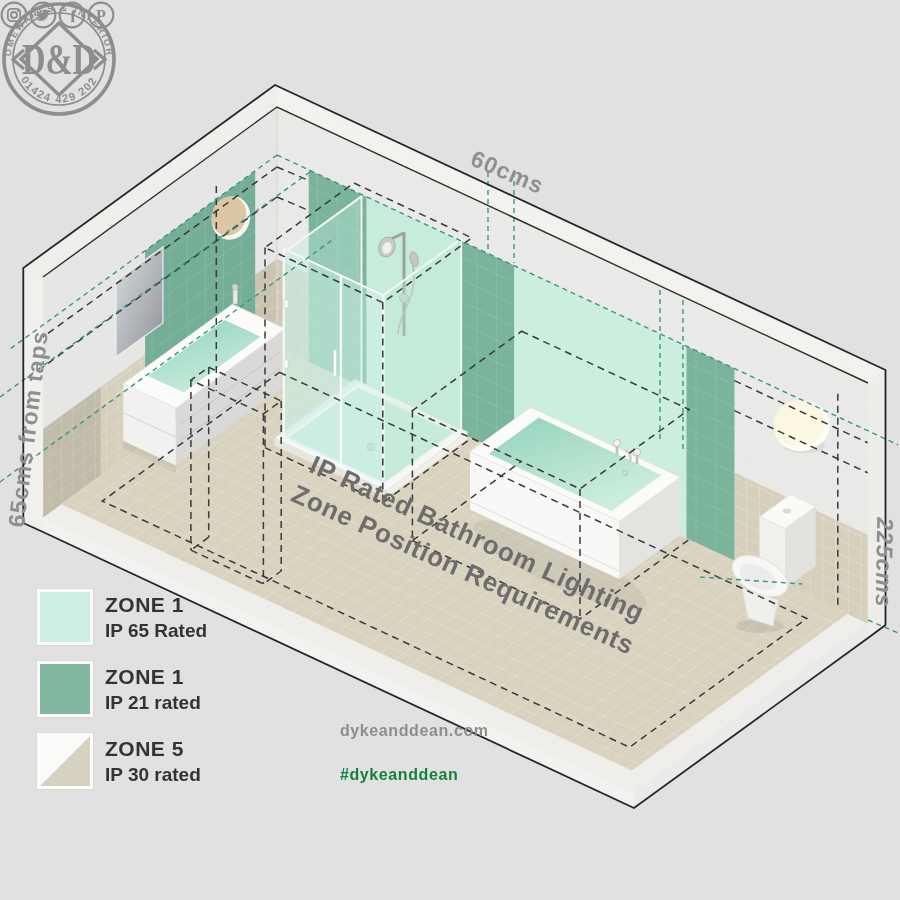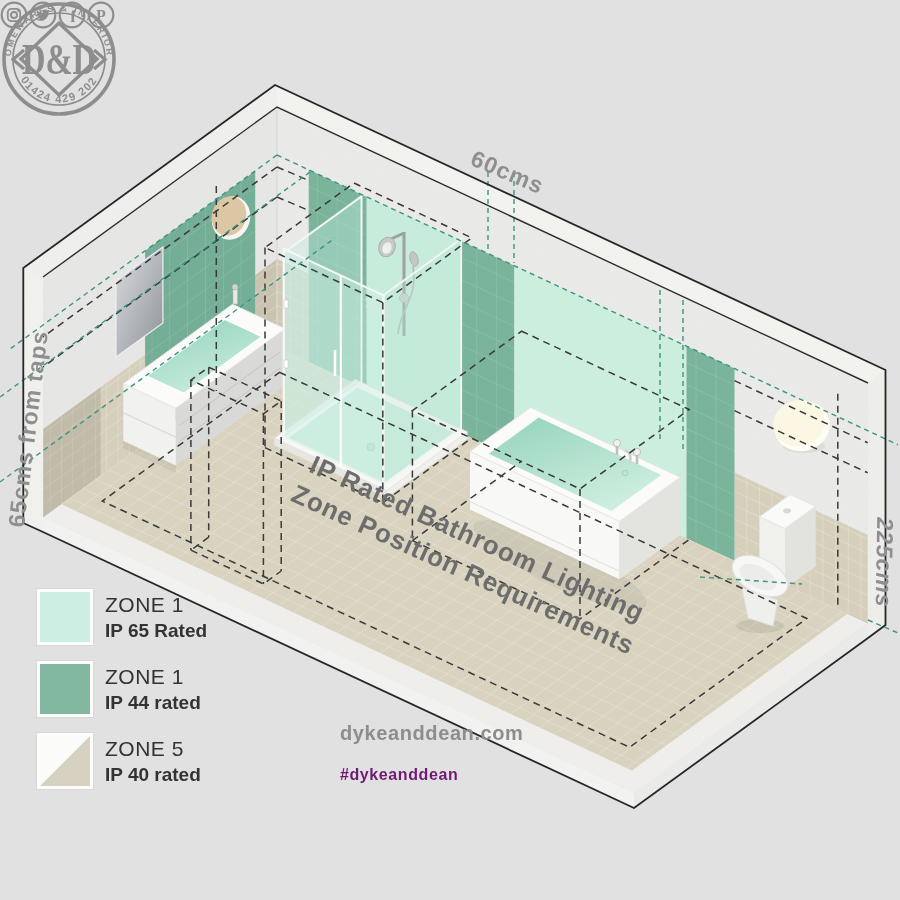--- a/index.html
+++ b/index.html
@@ -13,27 +13,27 @@
   .floor-title{position:absolute;left:252px;top:520px;width:436px;text-align:center;
                transform:rotate(24.5deg);color:#6d6d6d;font-weight:bold;font-size:26px;
                letter-spacing:0.8px;line-height:1.32;}
   .legend{position:absolute;left:37px;top:589px;}
   .legend-row{display:flex;align-items:center;margin-bottom:16px;height:56px;}
   .swatch{width:56px;height:56px;border:3px solid #fdfdfc;box-sizing:border-box;position:relative;
           box-shadow:0 0 0 1px rgba(0,0,0,0.04);}
   .swatch .tri{position:absolute;left:0;top:0;right:0;bottom:0;}
   .swatch .tri-bottom{clip-path:polygon(100% 0, 100% 100%, 0 100%);}
   .legend-text{margin-left:12px;color:#333;}
-  .legend-zone{font-size:21px;font-weight:normal;letter-spacing:0.5px;}
+  .legend-zone{font-size:21px;font-weight:bold;letter-spacing:0.5px;}
   .legend-rating{font-size:19px;font-weight:bold;margin-top:3px;}
   .branding{position:absolute;left:0;top:0;}
   .stamp{position:absolute;left:211px;top:667px;}
-  .web-text{position:absolute;left:340px;top:722px;color:#8d8d8d;font-weight:bold;font-size:20px;letter-spacing:0.6px;}
+  .web-text{position:absolute;left:340px;top:722px;color:#8d8d8d;font-weight:bold;font-size:16px;letter-spacing:0.6px;}
   .social-row{position:absolute;left:340px;top:739px;}
-  .hashtag{position:absolute;left:340px;top:766px;color:#701a75;font-weight:bold;font-size:16px;letter-spacing:0.6px;}
+  .hashtag{position:absolute;left:340px;top:766px;color:#15803d;font-weight:bold;font-size:16px;letter-spacing:0.6px;}
 </style>
 </head>
 <body>
 
 <div class="canvas">
 
 <svg width="900" height="900" viewBox="0 0 900 900">
   <defs>
     <filter id="speckle" x="-5%" y="-5%" width="110%" height="110%">
       <feTurbulence type="fractalNoise" baseFrequency="0.8" numOctaves="2" result="n"></feTurbulence>
@@ -246,31 +246,31 @@
     <div class="swatch" style="background: rgb(205, 238, 226);"></div>
     <div class="legend-text">
       <div class="legend-zone">ZONE 1</div>
       <div class="legend-rating">IP 65 Rated</div>
     </div>
   </div>
   <div class="legend-row">
     <div class="swatch" style="background: rgb(130, 183, 160);"></div>
     <div class="legend-text">
       <div class="legend-zone">ZONE 1</div>
-      <div class="legend-rating">IP 44 rated</div>
+      <div class="legend-rating">IP 21 rated</div>
     </div>
   </div>
   <div class="legend-row">
     <div class="swatch">
       <div class="tri" style="background: rgb(251, 251, 249);"></div>
       <div class="tri tri-bottom" style="background: rgb(215, 209, 193);"></div>
     </div>
     <div class="legend-text">
       <div class="legend-zone">ZONE 5</div>
-      <div class="legend-rating">IP 40 rated</div>
+      <div class="legend-rating">IP 30 rated</div>
     </div>
   </div>
 </div>
 
 <div class="branding">
   <svg class="stamp" width="118" height="118" viewBox="0 0 118 118">
     <defs>
       <path id="arcTop" d="M 11,59 A 48 48 0 0 1 107,59" fill="none"></path>
       <path id="arcBottom" d="M 15.5,59 A 43.5 43.5 0 0 0 102.5,59" fill="none"></path>
     </defs>

